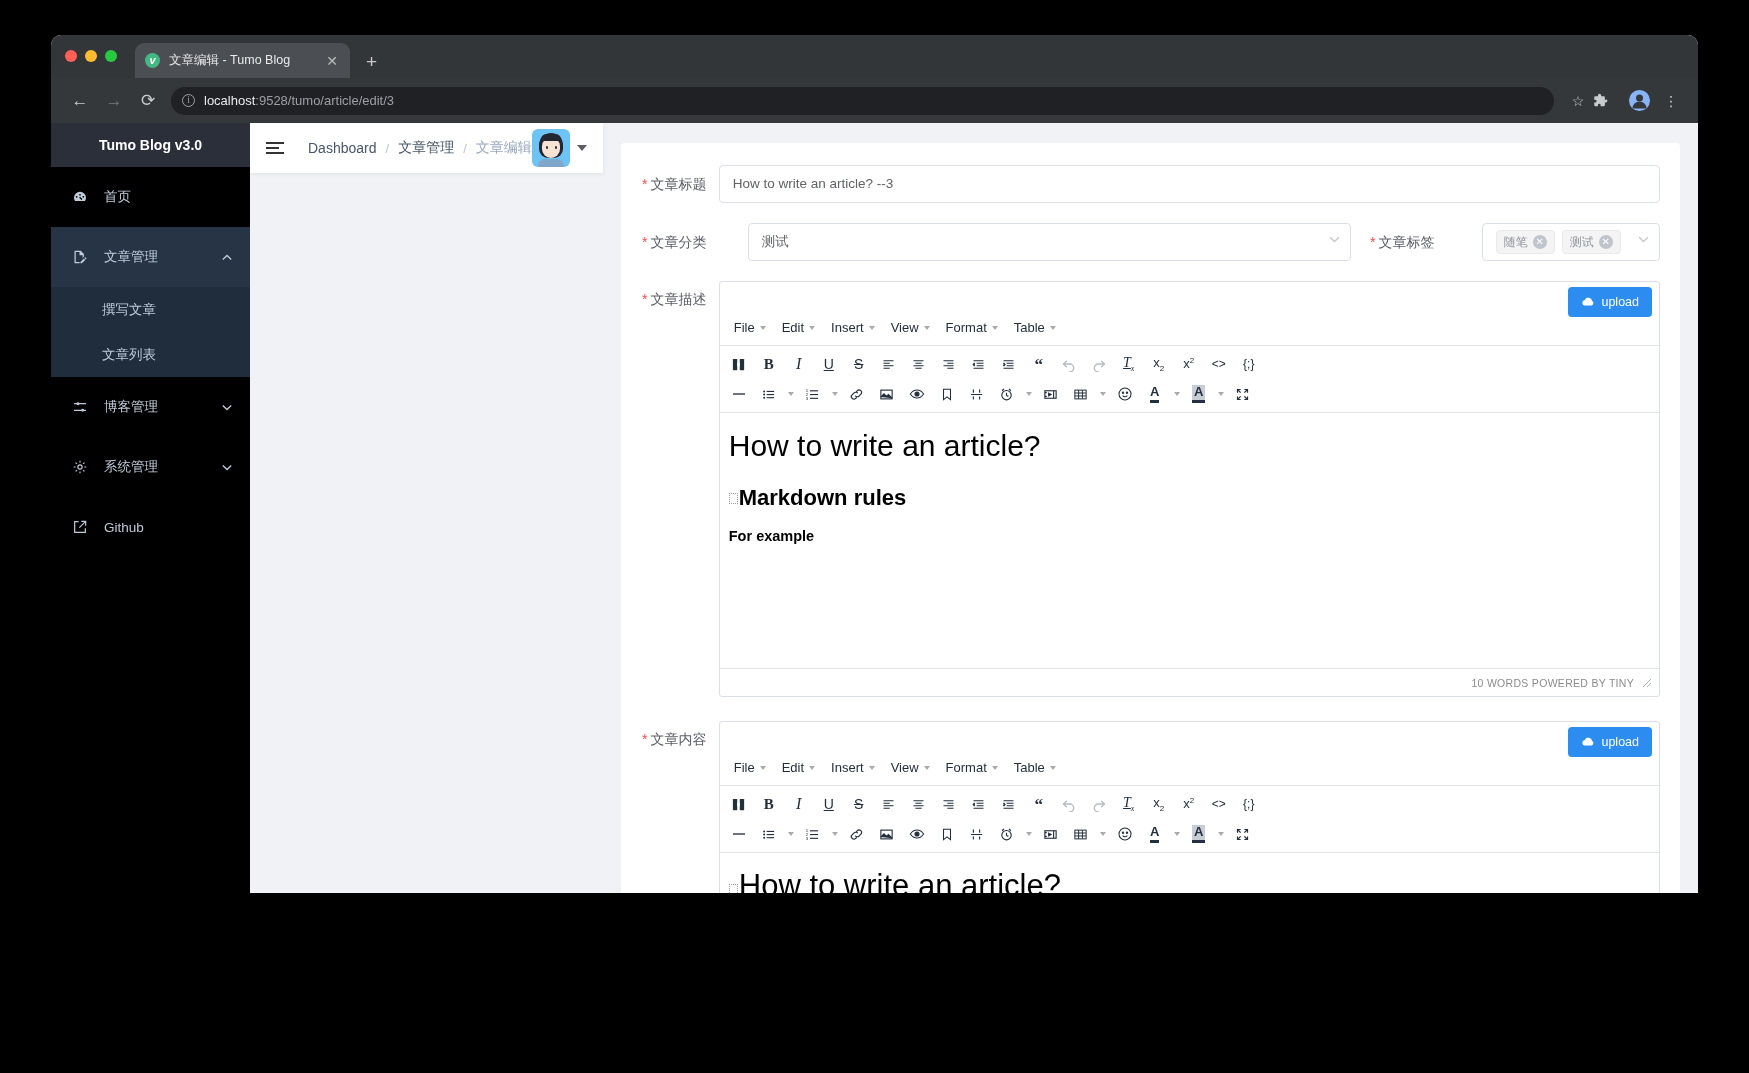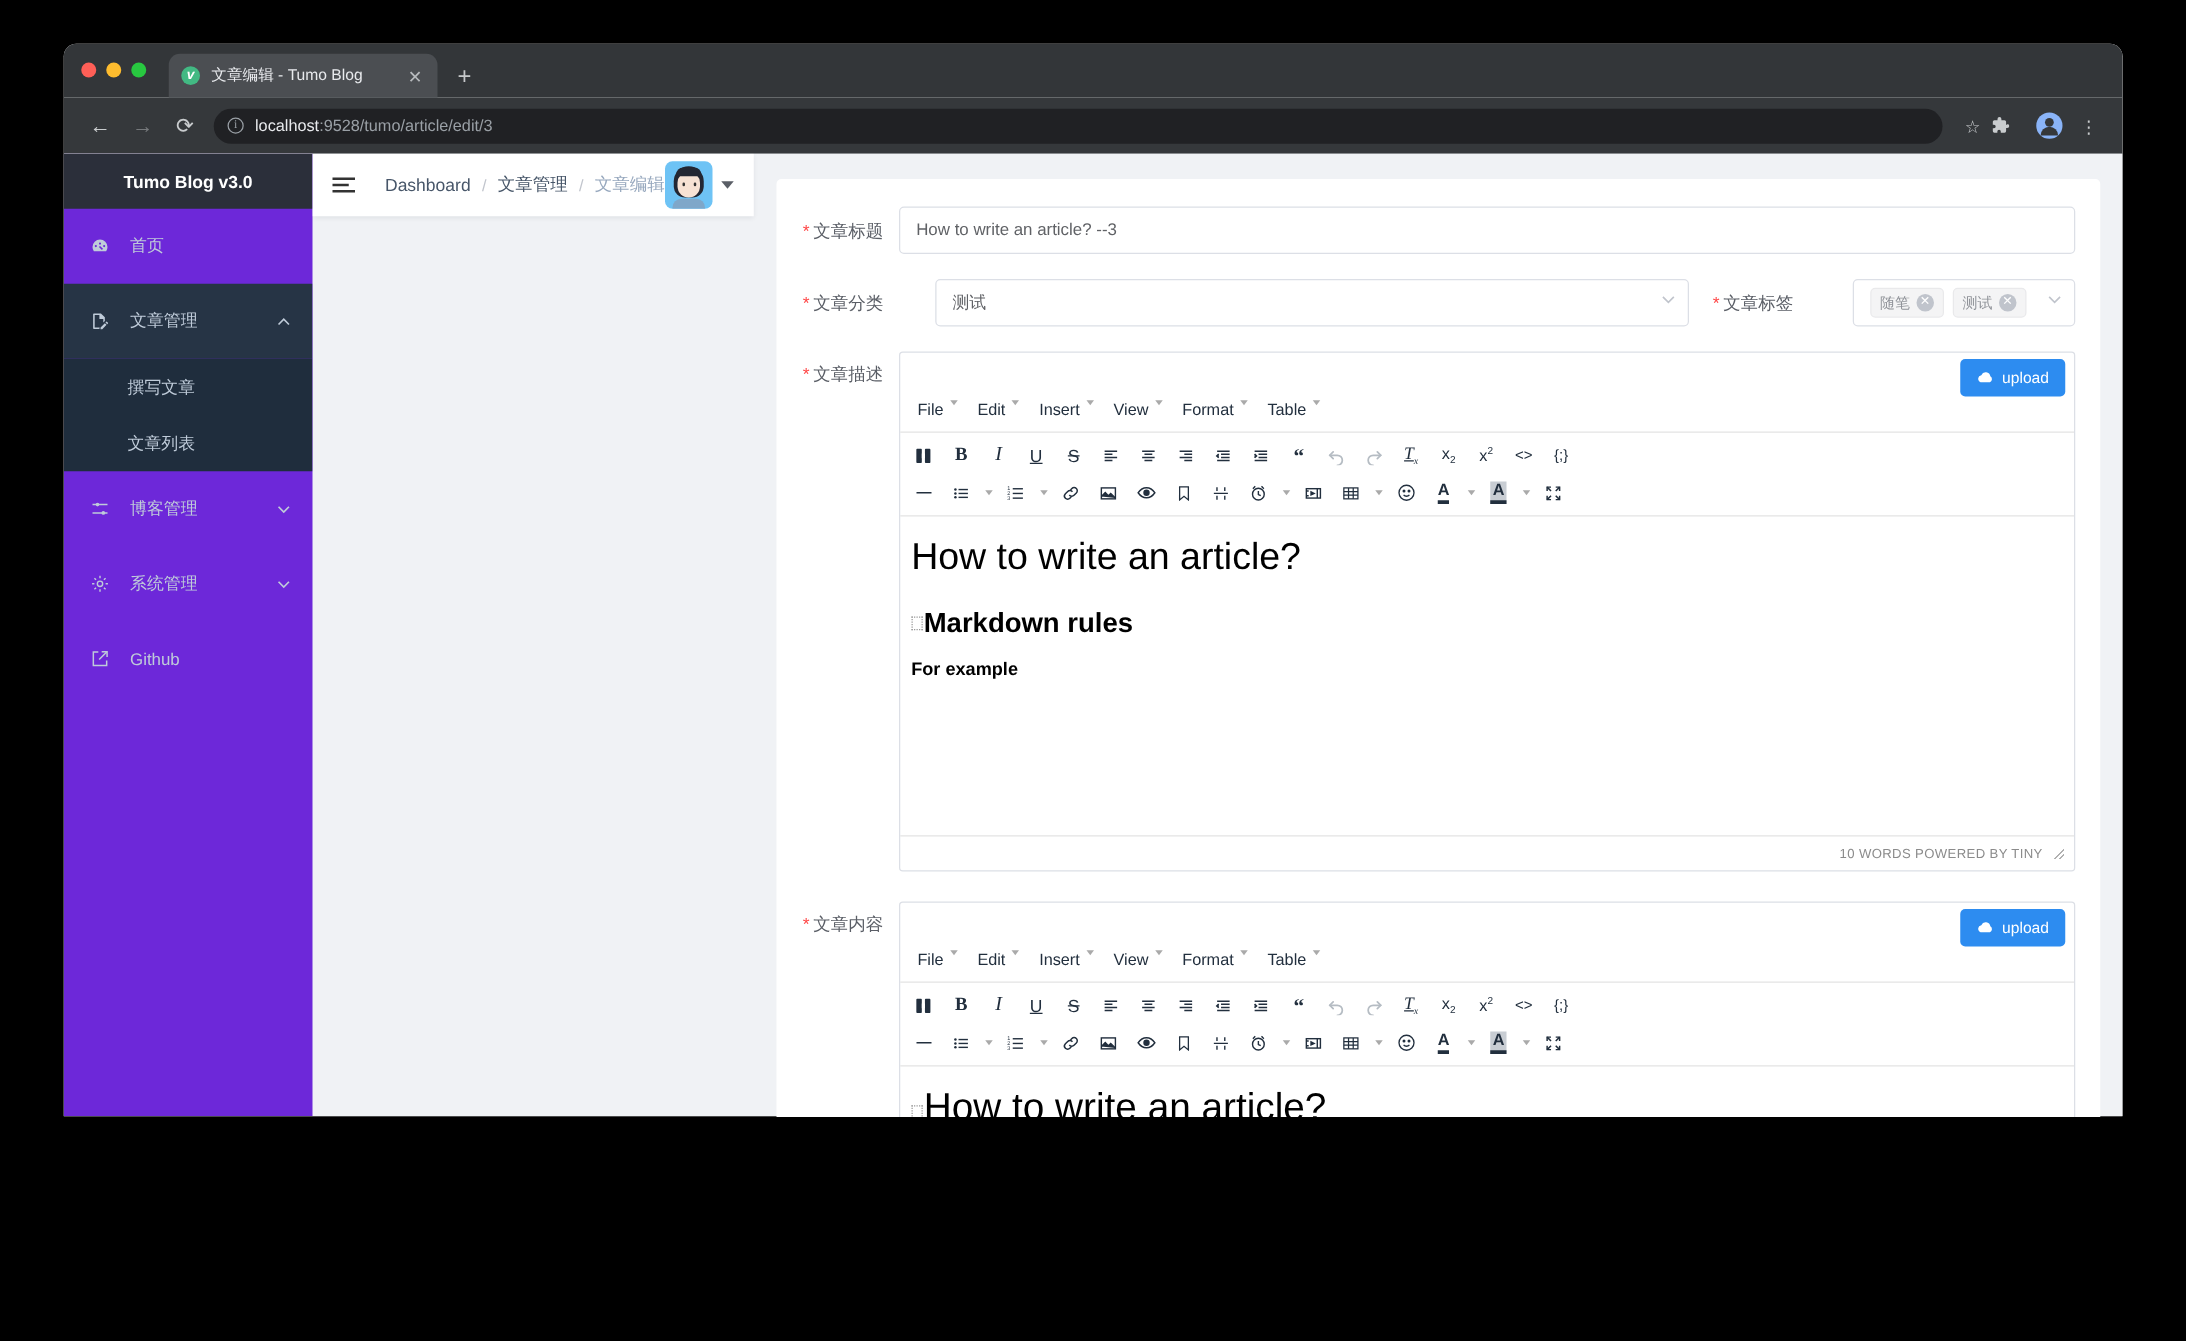--- a/index.html
+++ b/index.html
@@ -79,21 +79,21 @@
   .omni-icon { color: #c9ccce; font-size: 14px; width: 30px; text-align: center; }
   .avatar-omni {
     width: 21px; height: 21px; border-radius: 50%;
     background: #8ab4f8; color: #202124;
     font-size: 12px; line-height: 21px; text-align: center; margin: 0 6px;
   }
 
   
   .app { flex: 1; display: flex; overflow: hidden; background: #f0f2f5; }
 
-  .sidebar { width: 199px; background: #6d28d9; flex: none; overflow: hidden; }
+  .sidebar { width: 199px; background: #000000; flex: none; overflow: hidden; }
   .logo {
     height: 44px; display: flex; align-items: center; justify-content: center;
     background: #2b2f3a; color: #fff; font-size: 14px; font-weight: bold;
   }
   .nav-item {
     height: 60px; display: flex; align-items: center;
     padding: 0 0 0 21px; gap: 15px;
     color: #bfcbd9; font-size: 13.5px; cursor: pointer;
   }
   .nav-item.active-parent { background: #263445; }
@@ -170,21 +170,21 @@
 
   
   .editor { border: 1px solid #dcdfe6; border-radius: 3px; background: #fff; }
   .ed-menubar {
     display: flex; align-items: center;
     padding: 6px 6px; border-bottom: 1px solid #e3e3e3;
     position: relative; min-height: 39px;
   }
   .ed-menu {
     font-size: 13px; color: #222f3e; padding: 4px 8px;
-    display: flex; align-items: flex-start; gap: 5px; border-radius: 3px; margin-top: 28px;
+    display: flex; align-items: center; gap: 5px; border-radius: 3px; margin-top: 28px;
   }
   .ed-menu .tri { width: 0; height: 0; border-left: 3.5px solid transparent; border-right: 3.5px solid transparent; border-top: 4px solid #aaa; }
   .upload-btn {
     position: absolute; right: 7px; top: 5px;
     background: #2d8cf0; color: #fff; border-radius: 4px;
     height: 30px; padding: 0 13px; font-size: 12.5px;
     display: flex; align-items: center; gap: 6px;
   }
   .cloud { font-size: 13px; }
   .ed-toolbar {

